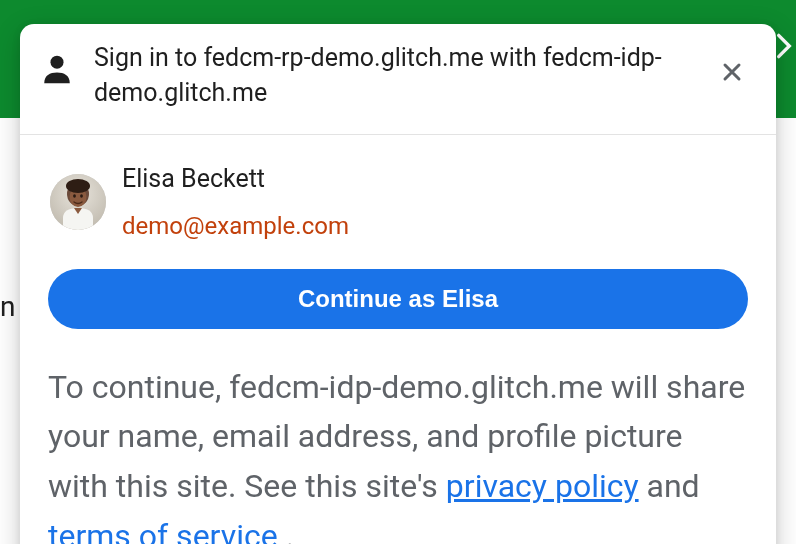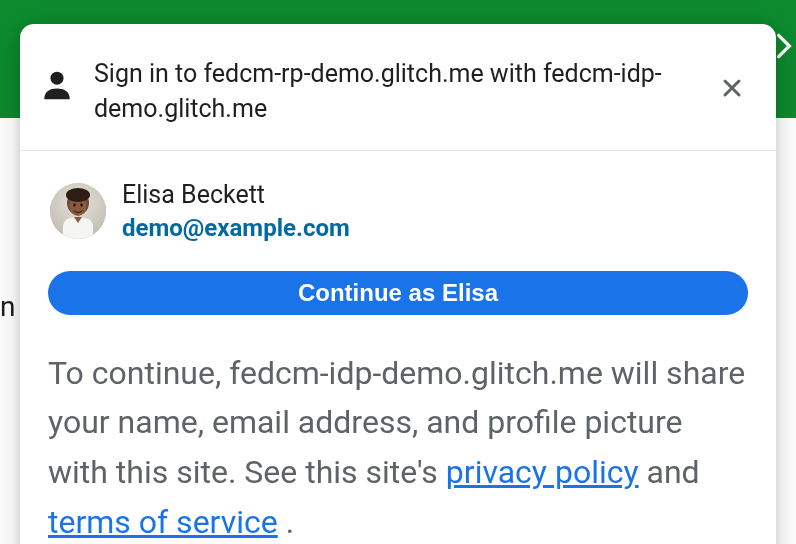--- a/index.html
+++ b/index.html
@@ -43,21 +43,21 @@
       right: 20px;
       background: #ffffff;
       border-radius: 14px;
       box-shadow: 0 8px 28px rgba(0,0,0,0.20), 0 2px 8px rgba(0,0,0,0.10);
       z-index: 10;
       overflow: hidden;
     }
     .dialog-header {
       display: flex;
       align-items: flex-start;
-      padding: 32px 26px 24px 20px;
+      padding: 16px 26px 24px 20px;
       border-bottom: 1px solid #e3e3e3;
       gap: 20px;
     }
     .person-icon {
       flex-shrink: 0;
       width: 34px;
       height: 34px;
       margin-top: 12px;
       display: flex;
       align-items: center;
@@ -102,42 +102,42 @@
       background: #d0d0d0;
     }
     .avatar svg {
       width: 100%;
       height: 100%;
       display: block;
     }
     .account-info {
       display: flex;
       flex-direction: column;
-      gap: 6px;
+      gap: 20px;
     }
     .account-name {
       font-size: 25px;
       color: #1f1f1f;
       font-weight: 400;
       line-height: 1.1;
     }
     .account-email {
       font-size: 24px;
-      color: #0369a1;
-      font-weight: 700;
+      color: #c2410c;
+      font-weight: 400;
       line-height: 1.1;
     }
     .continue-button {
       display: block;
       width: 100%;
       background: #1a73e8;
       color: #ffffff;
       border: none;
       border-radius: 999px;
-      padding: 8px 20px;
+      padding: 16px 20px;
       font-size: 24px;
       font-weight: 600;
       cursor: pointer;
       text-align: center;
       margin-bottom: 34px;
     }
     .disclosure {
       font-size: 32px;
       line-height: 1.55;
       color: #5f6368;

